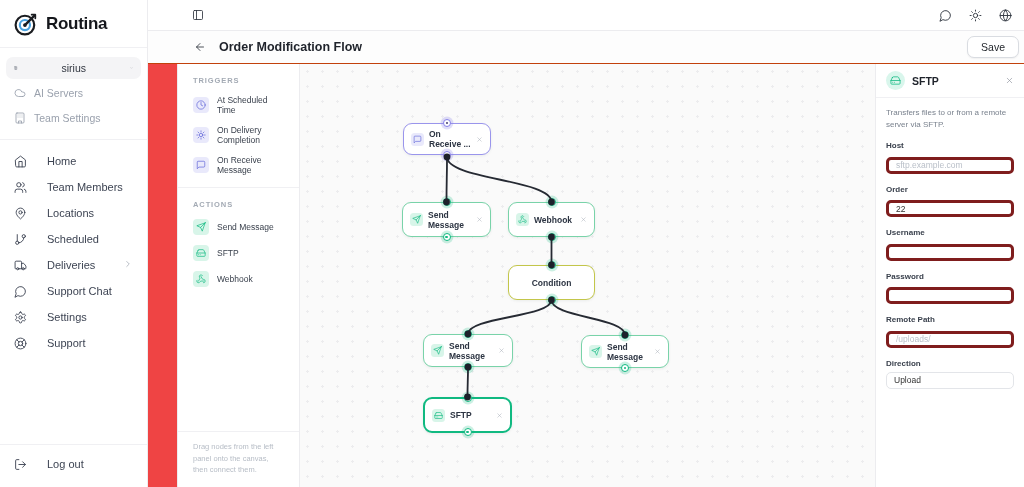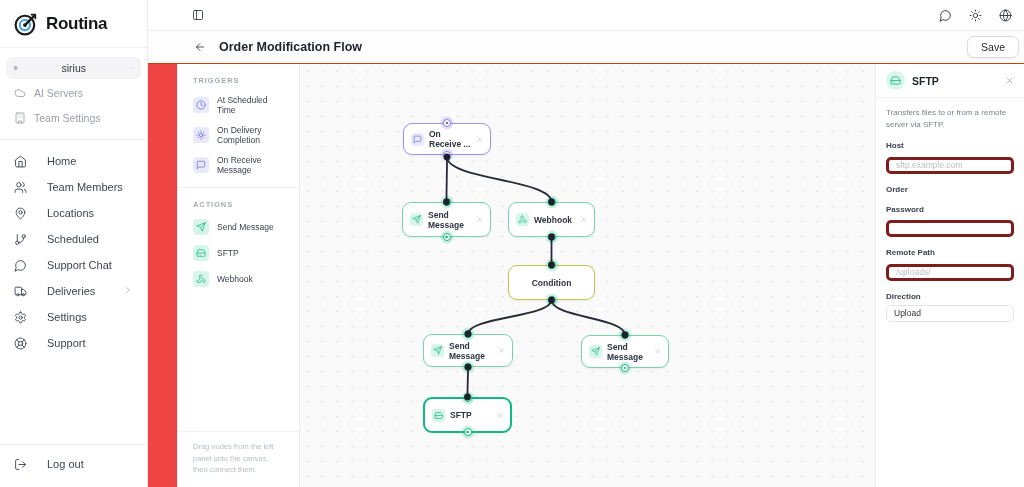--- a/index.html
+++ b/index.html
@@ -163,36 +163,36 @@
         <svg class="ic" width="13" height="13" viewBox="0 0 24 24">
           <line x1="6" y1="3" x2="6" y2="15"></line>
             <circle cx="18" cy="6" r="3"></circle>
             <circle cx="6" cy="18" r="3"></circle>
             <path d="M18 9a9 9 0 0 1-9 9"></path>
         </svg>
         <span>Scheduled</span>
       </div>
       <div class="nav-item">
         <svg class="ic" width="13" height="13" viewBox="0 0 24 24">
-          <path d="M7.9 20A9 9 0 1 0 4 16.1L2 22Z"></path>
-        </svg>
-        <span>Support Chat</span>
-      </div>
-      <div class="nav-item">
-        <svg class="ic" width="13" height="13" viewBox="0 0 24 24">
           <path d="M14 18V6a2 2 0 0 0-2-2H4a2 2 0 0 0-2 2v11a1 1 0 0 0 1 1h2"></path>
             <path d="M15 18H9"></path>
             <path d="M19 18h2a1 1 0 0 0 1-1v-3.65a1 1 0 0 0-.22-.62l-3.48-4.35A1 1 0 0 0 17.52 8H14"></path>
             <circle cx="17" cy="18" r="2"></circle>
             <circle cx="7" cy="18" r="2"></circle>
         </svg>
         <span>Deliveries</span>
         <svg class="ic spacer" width="10" height="10" viewBox="0 0 24 24">
             <polyline points="9 18 15 12 9 6"></polyline>
           </svg>
+      </div>
+      <div class="nav-item">
+        <svg class="ic" width="13" height="13" viewBox="0 0 24 24">
+          <path d="M7.9 20A9 9 0 1 0 4 16.1L2 22Z"></path>
+        </svg>
+        <span>Support Chat</span>
       </div>
       <div class="nav-item">
         <svg class="ic" width="13" height="13" viewBox="0 0 24 24">
           <path d="M12.22 2h-.44a2 2 0 0 0-2 2v.18a2 2 0 0 1-1 1.73l-.43.25a2 2 0 0 1-2 0l-.15-.08a2 2 0 0 0-2.73.73l-.22.38a2 2 0 0 0 .73 2.73l.15.1a2 2 0 0 1 1 1.72v.51a2 2 0 0 1-1 1.74l-.15.09a2 2 0 0 0-.73 2.73l.22.38a2 2 0 0 0 2.73.73l.15-.08a2 2 0 0 1 2 0l.43.25a2 2 0 0 1 1 1.73V20a2 2 0 0 0 2 2h.44a2 2 0 0 0 2-2v-.18a2 2 0 0 1 1-1.73l.43-.25a2 2 0 0 1 2 0l.15.08a2 2 0 0 0 2.73-.73l.22-.39a2 2 0 0 0-.73-2.73l-.15-.08a2 2 0 0 1-1-1.74v-.5a2 2 0 0 1 1-1.74l.15-.09a2 2 0 0 0 .73-2.73l-.22-.38a2 2 0 0 0-2.73-.73l-.15.08a2 2 0 0 1-2 0l-.43-.25a2 2 0 0 1-1-1.73V4a2 2 0 0 0-2-2z"></path>
             <circle cx="12" cy="12" r="3"></circle>
         </svg>
         <span>Settings</span>
       </div>
       <div class="nav-item">
         <svg class="ic" width="13" height="13" viewBox="0 0 24 24">
@@ -476,20 +476,25 @@
         <div class="insp-div"></div>
         <div class="insp-body">
           <p class="insp-desc">Transfers files to or from a remote server via SFTP.</p>
 
           <div class="field">
             <label class="f-label">Host</label>
             <input class="f-input" type="text" placeholder="sftp.example.com" style="">
           </div>
           <div class="field">
             <label class="f-label">Order</label>
+            <input class="f-input" type="text" value="22" style="">
+          </div>
+          <div class="field">
+            <label class="f-label">Username</label>
+            <input class="f-input" type="text" style="">
           </div>
           <div class="field">
             <label class="f-label">Password</label>
             <input class="f-input" type="text" style="">
           </div>
           <div class="field">
             <label class="f-label">Remote Path</label>
             <input class="f-input" type="text" placeholder="/uploads/" style="">
           </div>
           <div class="field">

